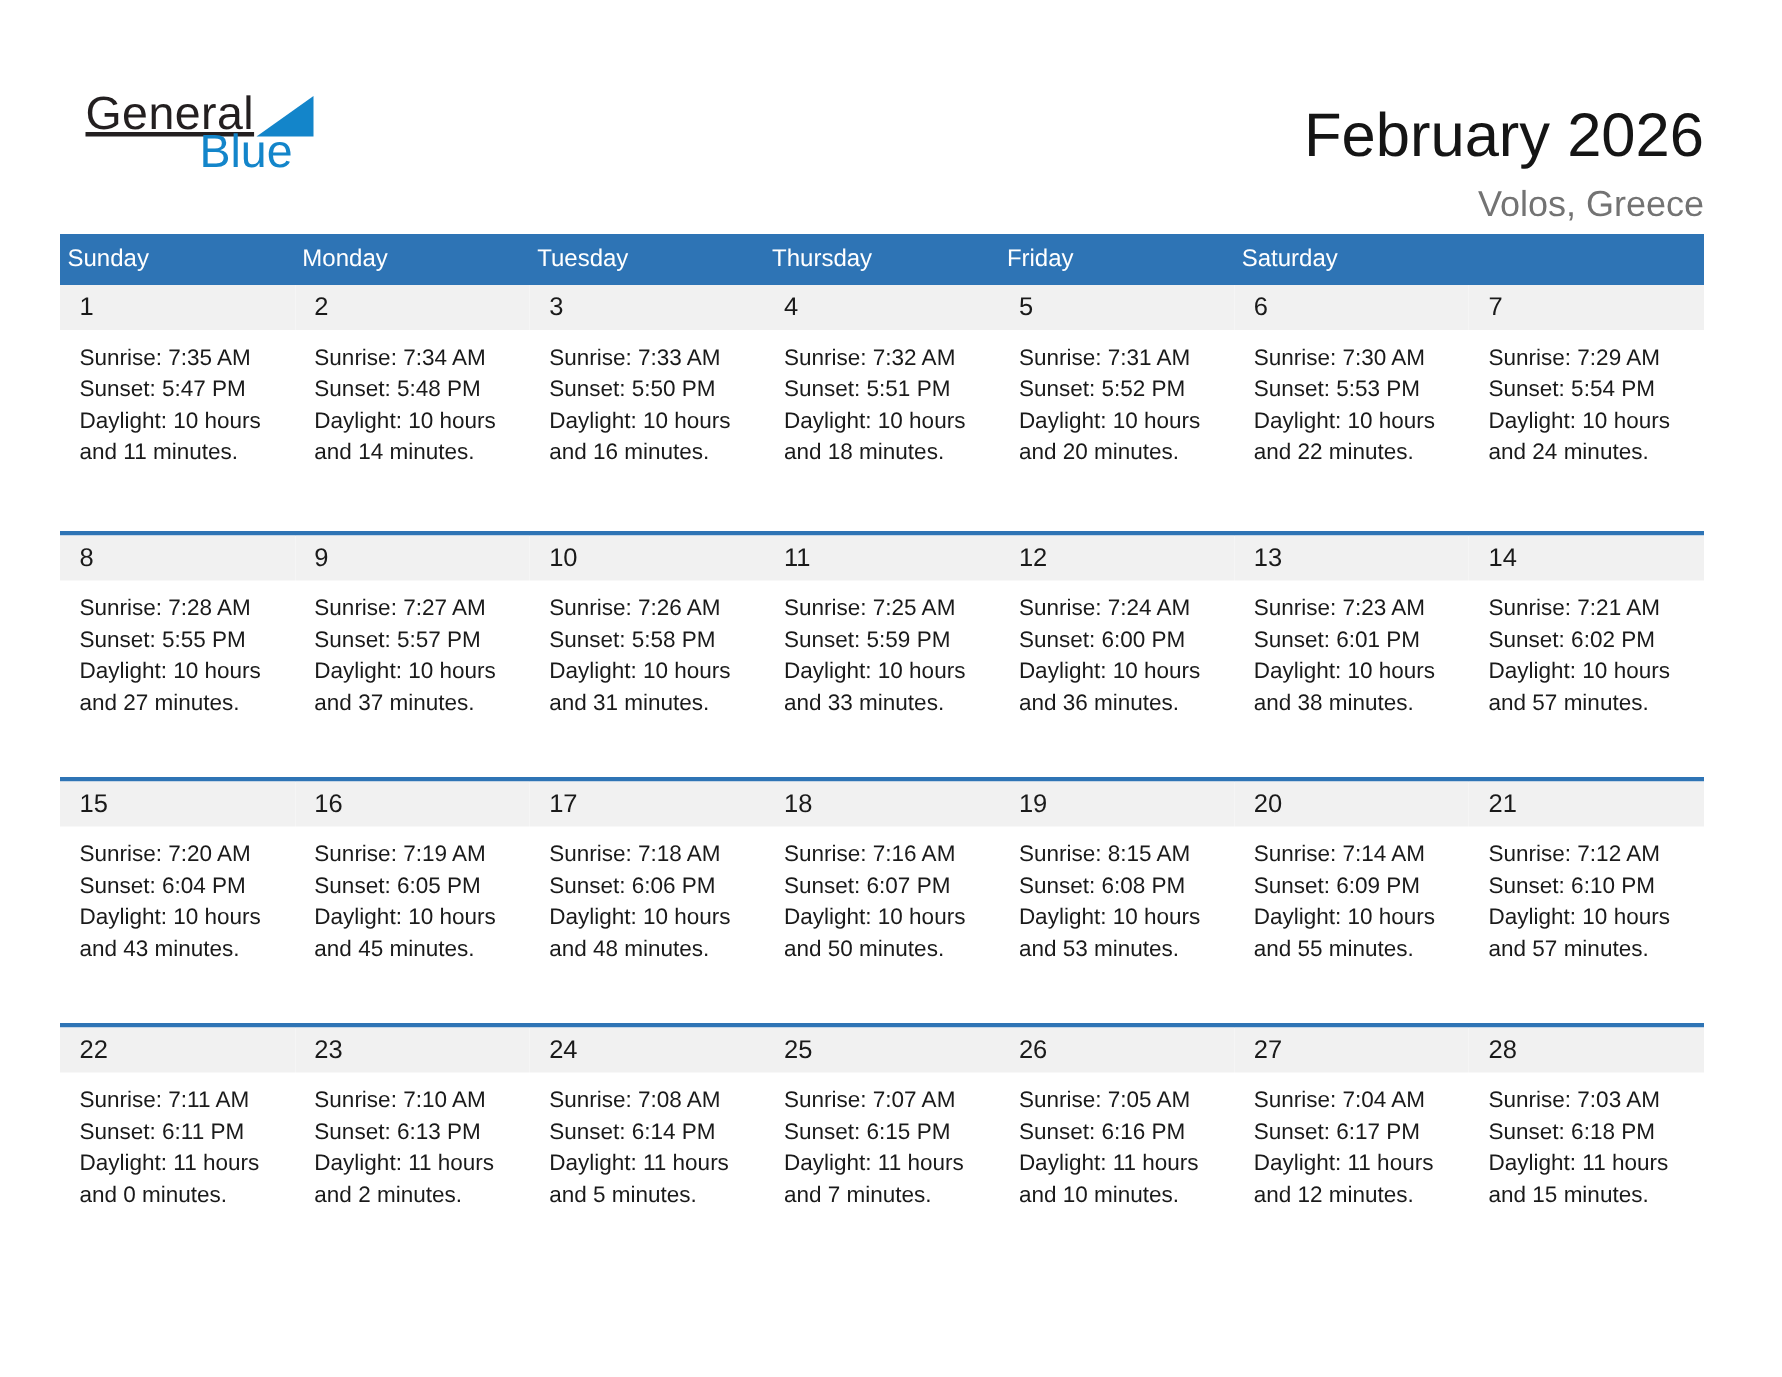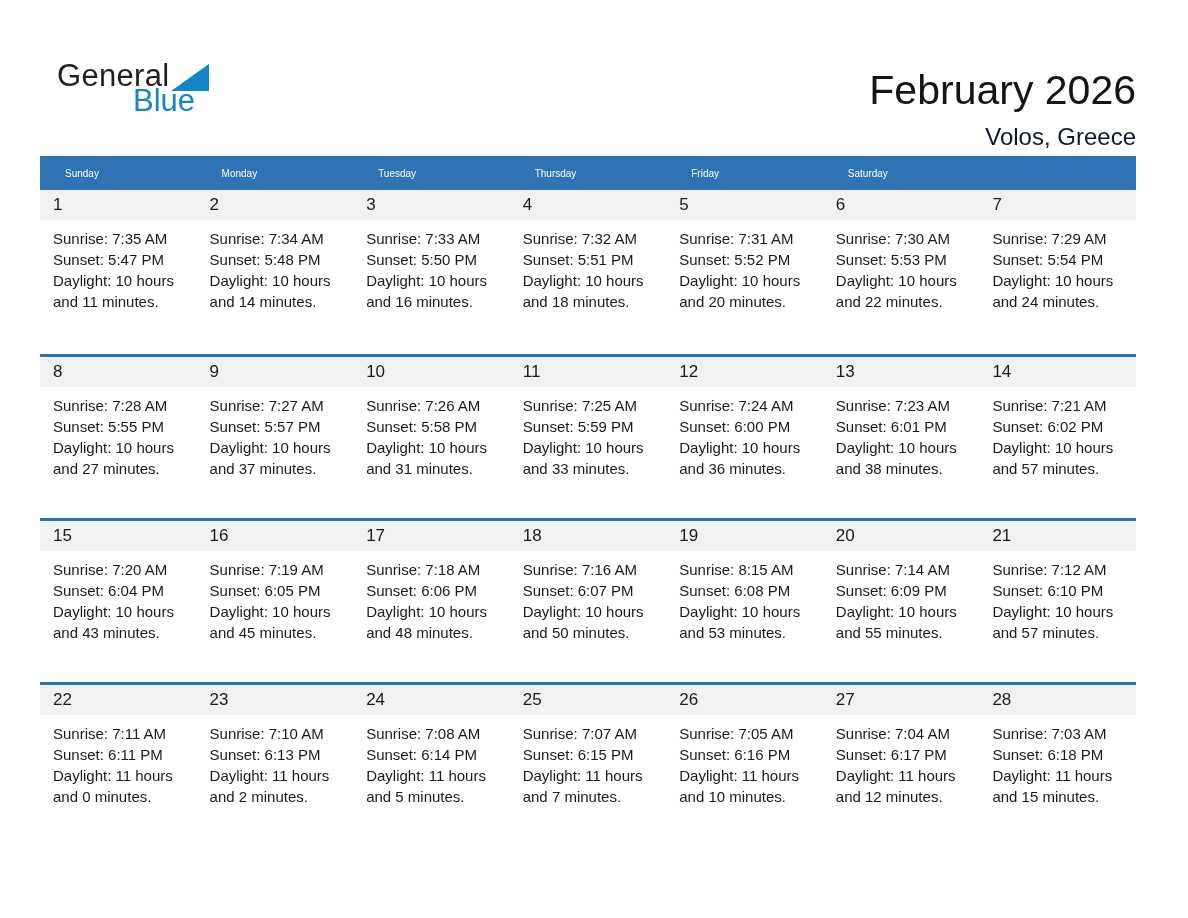--- a/index.html
+++ b/index.html
@@ -15,40 +15,40 @@
   body {
     width:1188px; height:918px;
     font-family:"Liberation Sans", sans-serif;
     color:var(--body-text);
   }
   .page { position:relative; width:1188px; height:918px; background:#ffffff; overflow:hidden; }
 
   
   .logo { position:absolute; left:57px; top:60px; }
   .logo-row { display:flex; align-items:flex-end; }
-  .logo-general { font-size:31px; color:#231F20; letter-spacing:0.3px; line-height:1; }
+  .logo-general { font-size:31px; color:#231F20; letter-spacing:0.3px; line-height:1;text-decoration:underline; }
   .logo-triangle {
     width:0; height:0;
     border-left:38px solid transparent;
     border-bottom:27px solid var(--logo-blue);
     margin-left:2px;
   }
   .logo-blue-text { font-size:31px; color:var(--logo-blue); line-height:1; margin-top:-6px; margin-left:76px; }
 
   
   .titles { position:absolute; right:52px; top:68px; text-align:right; }
   .month-title { font-size:41px; line-height:1.1; color:#151515; }
-  .location { font-size:24px; color:#0f172a; margin-top:10px; }
+  .location { font-size:24px; color:#737373; margin-top:10px; }
 
   
   .cal { position:absolute; left:40px; top:156px; width:1096px; }
   .cal-head { display:flex; background:var(--header-bg); height:34px; }
   .head-cell {
-    width:14.2857%; color:var(--header-text); font-size:10px;
-    display:flex; align-items:center; padding-left:25px;
+    width:14.2857%; color:var(--header-text); font-size:16px;
+    display:flex; align-items:center; padding-left:5px;
   }
   .week-row { display:flex; height:164px; background:#ffffff; }
   .week-row.bordered { border-top:3px solid var(--row-border); }
   .day-cell { width:14.2857%; }
   .day-band {
     background:var(--day-band-bg); height:30px;
     display:flex; align-items:center; padding-left:13px;
     font-size:17px; color:#1a1a1a;
   }
   .day-details { padding:8px 8px 0 13px; font-size:15px; line-height:21px; color:#1a1a1a; }

